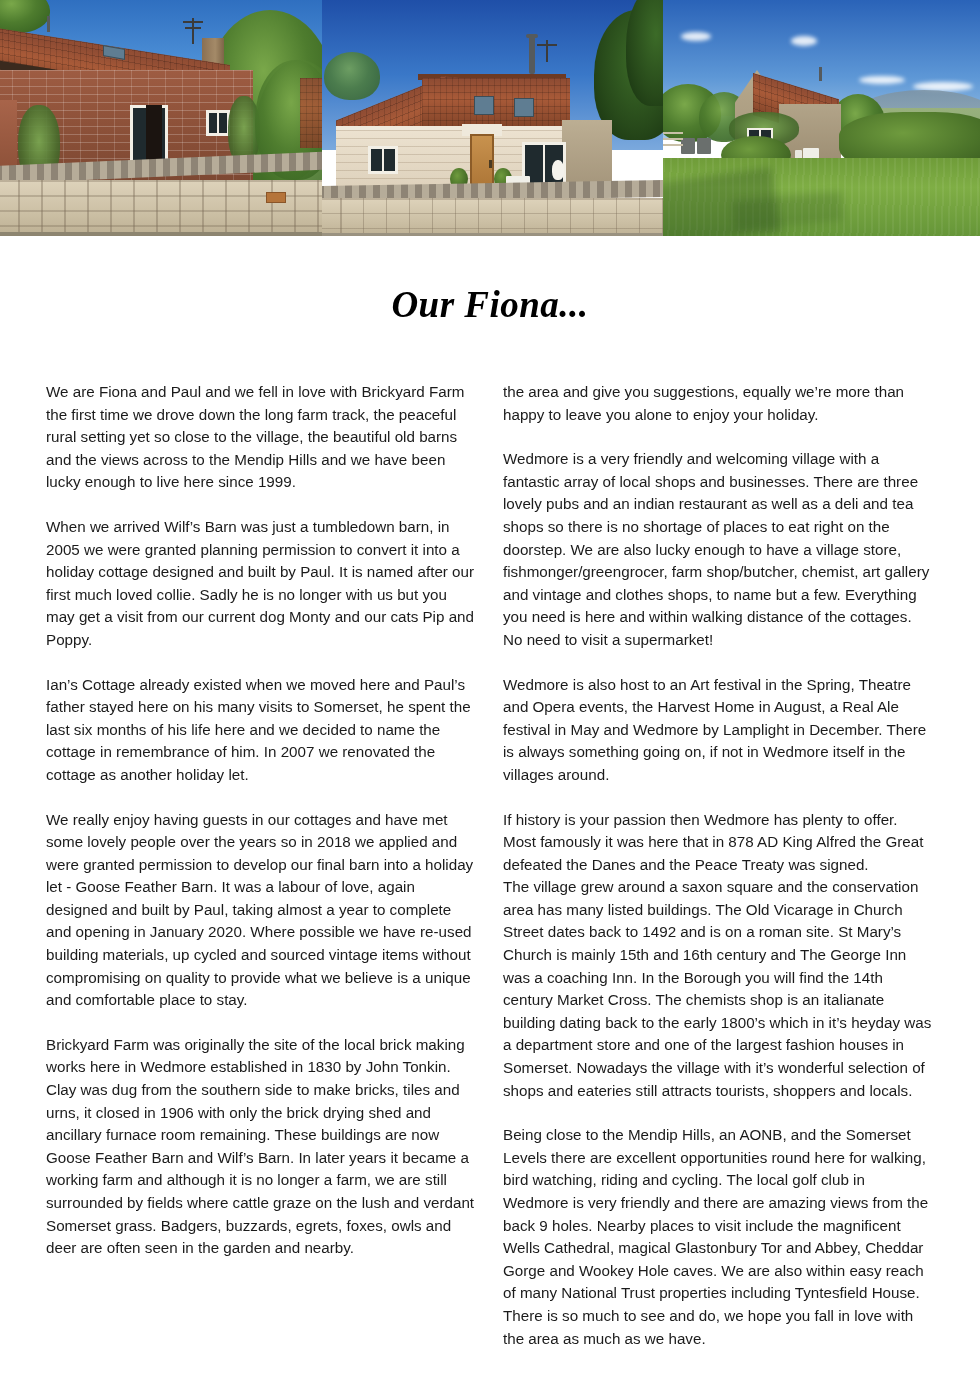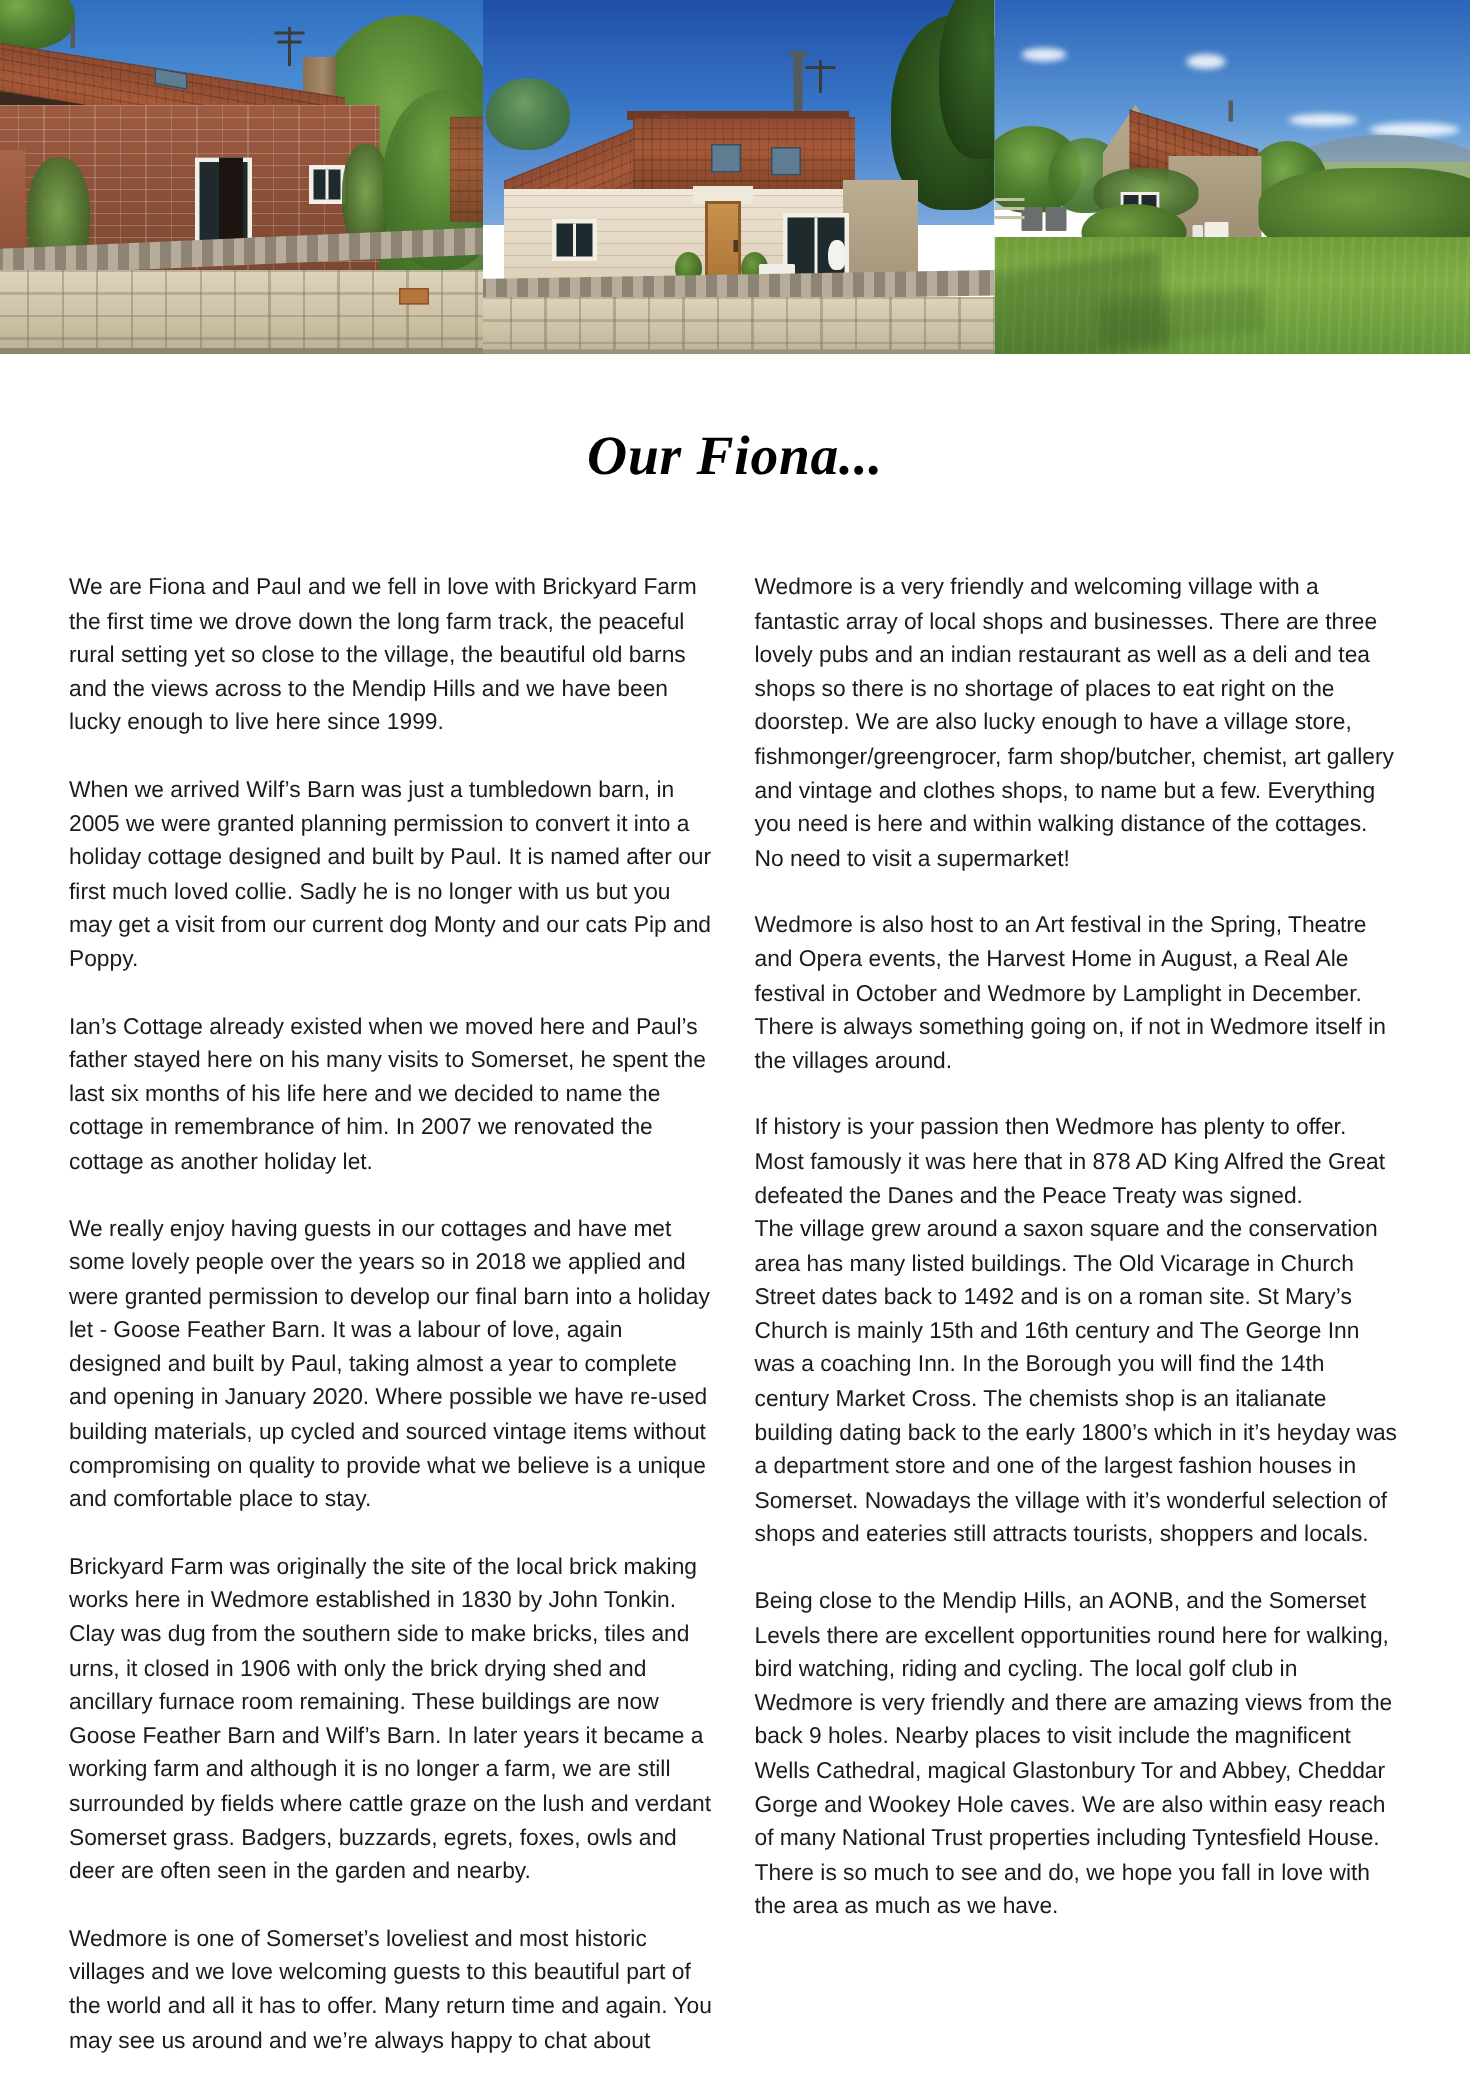--- a/index.html
+++ b/index.html
@@ -308,22 +308,22 @@
 
 <div class="title">Our Fiona...</div>
 
 <div class="columns">
   <div class="col">
     <p>We are Fiona and Paul and we fell in love with Brickyard Farm the first time we drove down the long farm track, the peaceful rural setting yet so close to the village, the beautiful old barns and the views across to the Mendip Hills and we have been lucky enough to live here since 1999.</p>
     <p>When we arrived Wilf’s Barn was just a tumbledown barn, in 2005 we were granted planning permission to convert it into a holiday cottage designed and built by Paul. It is named after our first much loved collie. Sadly he is no longer with us but you may get a visit from our current dog Monty and our cats Pip and Poppy.</p>
     <p>Ian’s Cottage already existed when we moved here and Paul’s father stayed here on his many visits to Somerset, he spent the last six months of his life here and we decided to name the cottage in remembrance of him. In 2007 we renovated the cottage as another holiday let.</p>
     <p>We really enjoy having guests in our cottages and have met some lovely people over the years so in 2018 we applied and were granted permission to develop our final barn into a holiday let - Goose Feather Barn. It was a labour of love, again designed and built by Paul, taking almost a year to complete and opening in January 2020. Where possible we have re-used building materials, up cycled and sourced vintage items without compromising on quality to provide what we believe is a unique and comfortable place to stay.</p>
     <p>Brickyard Farm was originally the site of the local brick making works here in Wedmore established in 1830 by John Tonkin. Clay was dug from the southern side to make bricks, tiles and urns, it closed in 1906 with only the brick drying shed and ancillary furnace room remaining. These buildings are now Goose Feather Barn and Wilf’s Barn. In later years it became a working farm and although it is no longer a farm, we are still surrounded by fields where cattle graze on the lush and verdant Somerset grass. Badgers, buzzards, egrets, foxes, owls and deer are often seen in the garden and nearby.</p>
-    <p>Wedmore is one of Somerset’s loveliest and most historic villages and we love welcoming guests to this beautiful part of the world and all it has to offer. Many return time and again. You may see us around and we’re always happy to chat about</p>
   </div>
   <div class="col">
+    <p>the area and give you suggestions, equally we’re more than happy to leave you alone to enjoy your holiday.</p>
     <p>Wedmore is a very friendly and welcoming village with a fantastic array of local shops and businesses. There are three lovely pubs and an indian restaurant as well as a deli and tea shops so there is no shortage of places to eat right on the doorstep. We are also lucky enough to have a village store, fishmonger/greengrocer, farm shop/butcher, chemist, art gallery and vintage and clothes shops, to name but a few. Everything you need is here and within walking distance of the cottages. No need to visit a supermarket!</p>
-    <p>Wedmore is also host to an Art festival in the Spring, Theatre and Opera events, the Harvest Home in August, a Real Ale festival in October and Wedmore by Lamplight in December. There is always something going on, if not in Wedmore itself in the villages around.</p>
+    <p>Wedmore is also host to an Art festival in the Spring, Theatre and Opera events, the Harvest Home in August, a Real Ale festival in May and Wedmore by Lamplight in December. There is always something going on, if not in Wedmore itself in the villages around.</p>
     <p style="white-space:pre-line;">If history is your passion then Wedmore has plenty to offer. Most famously it was here that in 878 AD King Alfred the Great defeated the Danes and the Peace Treaty was signed.
 The village grew around a saxon square and the conservation area has many listed buildings. The Old Vicarage in Church Street dates back to 1492 and is on a roman site. St Mary’s Church is mainly 15th and 16th century and The George Inn was a coaching Inn. In the Borough you will find the 14th century Market Cross. The chemists shop is an italianate building dating back to the early 1800’s which in it’s heyday was a department store and one of the largest fashion houses in Somerset. Nowadays the village with it’s wonderful selection of shops and eateries still attracts tourists, shoppers and locals.</p>
     <p>Being close to the Mendip Hills, an AONB, and the Somerset Levels there are excellent opportunities round here for walking, bird watching, riding and cycling. The local golf club in Wedmore is very friendly and there are amazing views from the back 9 holes. Nearby places to visit include the magnificent Wells Cathedral, magical Glastonbury Tor and Abbey, Cheddar Gorge and Wookey Hole caves. We are also within easy reach of many National Trust properties including Tyntesfield House. There is so much to see and do, we hope you fall in love with the area as much as we have.</p>
   </div>
 </div>
 
 </body></html>

